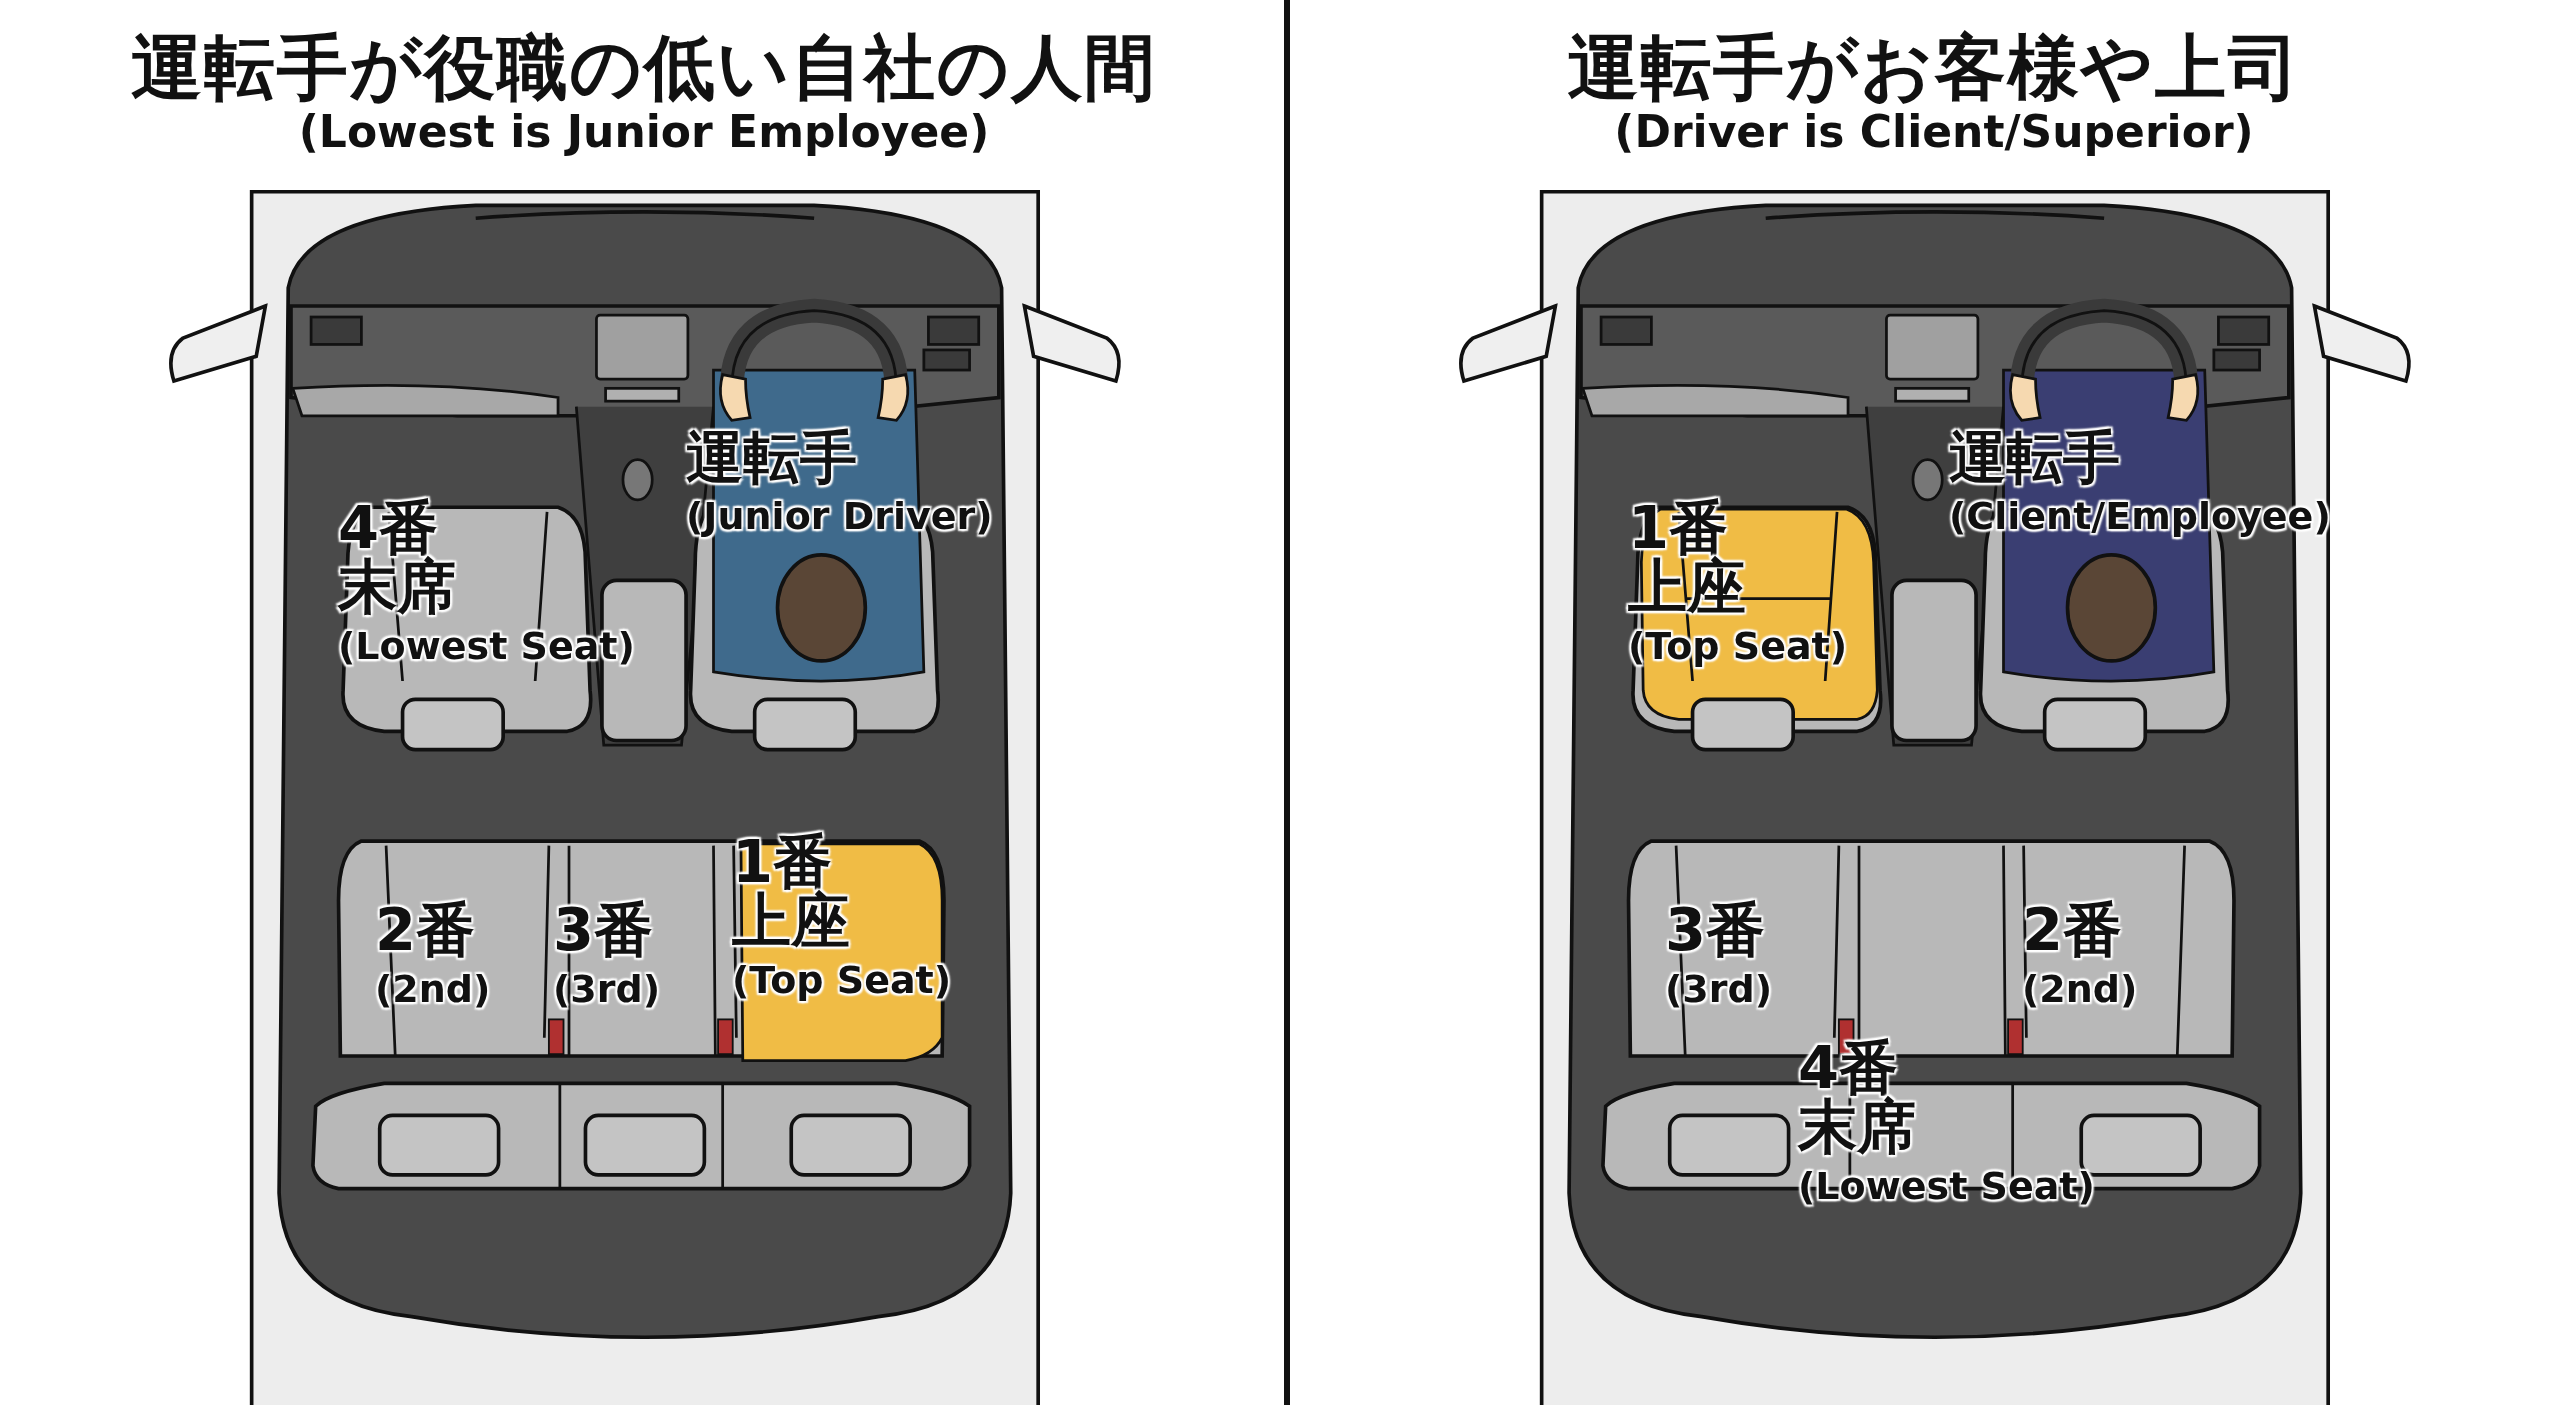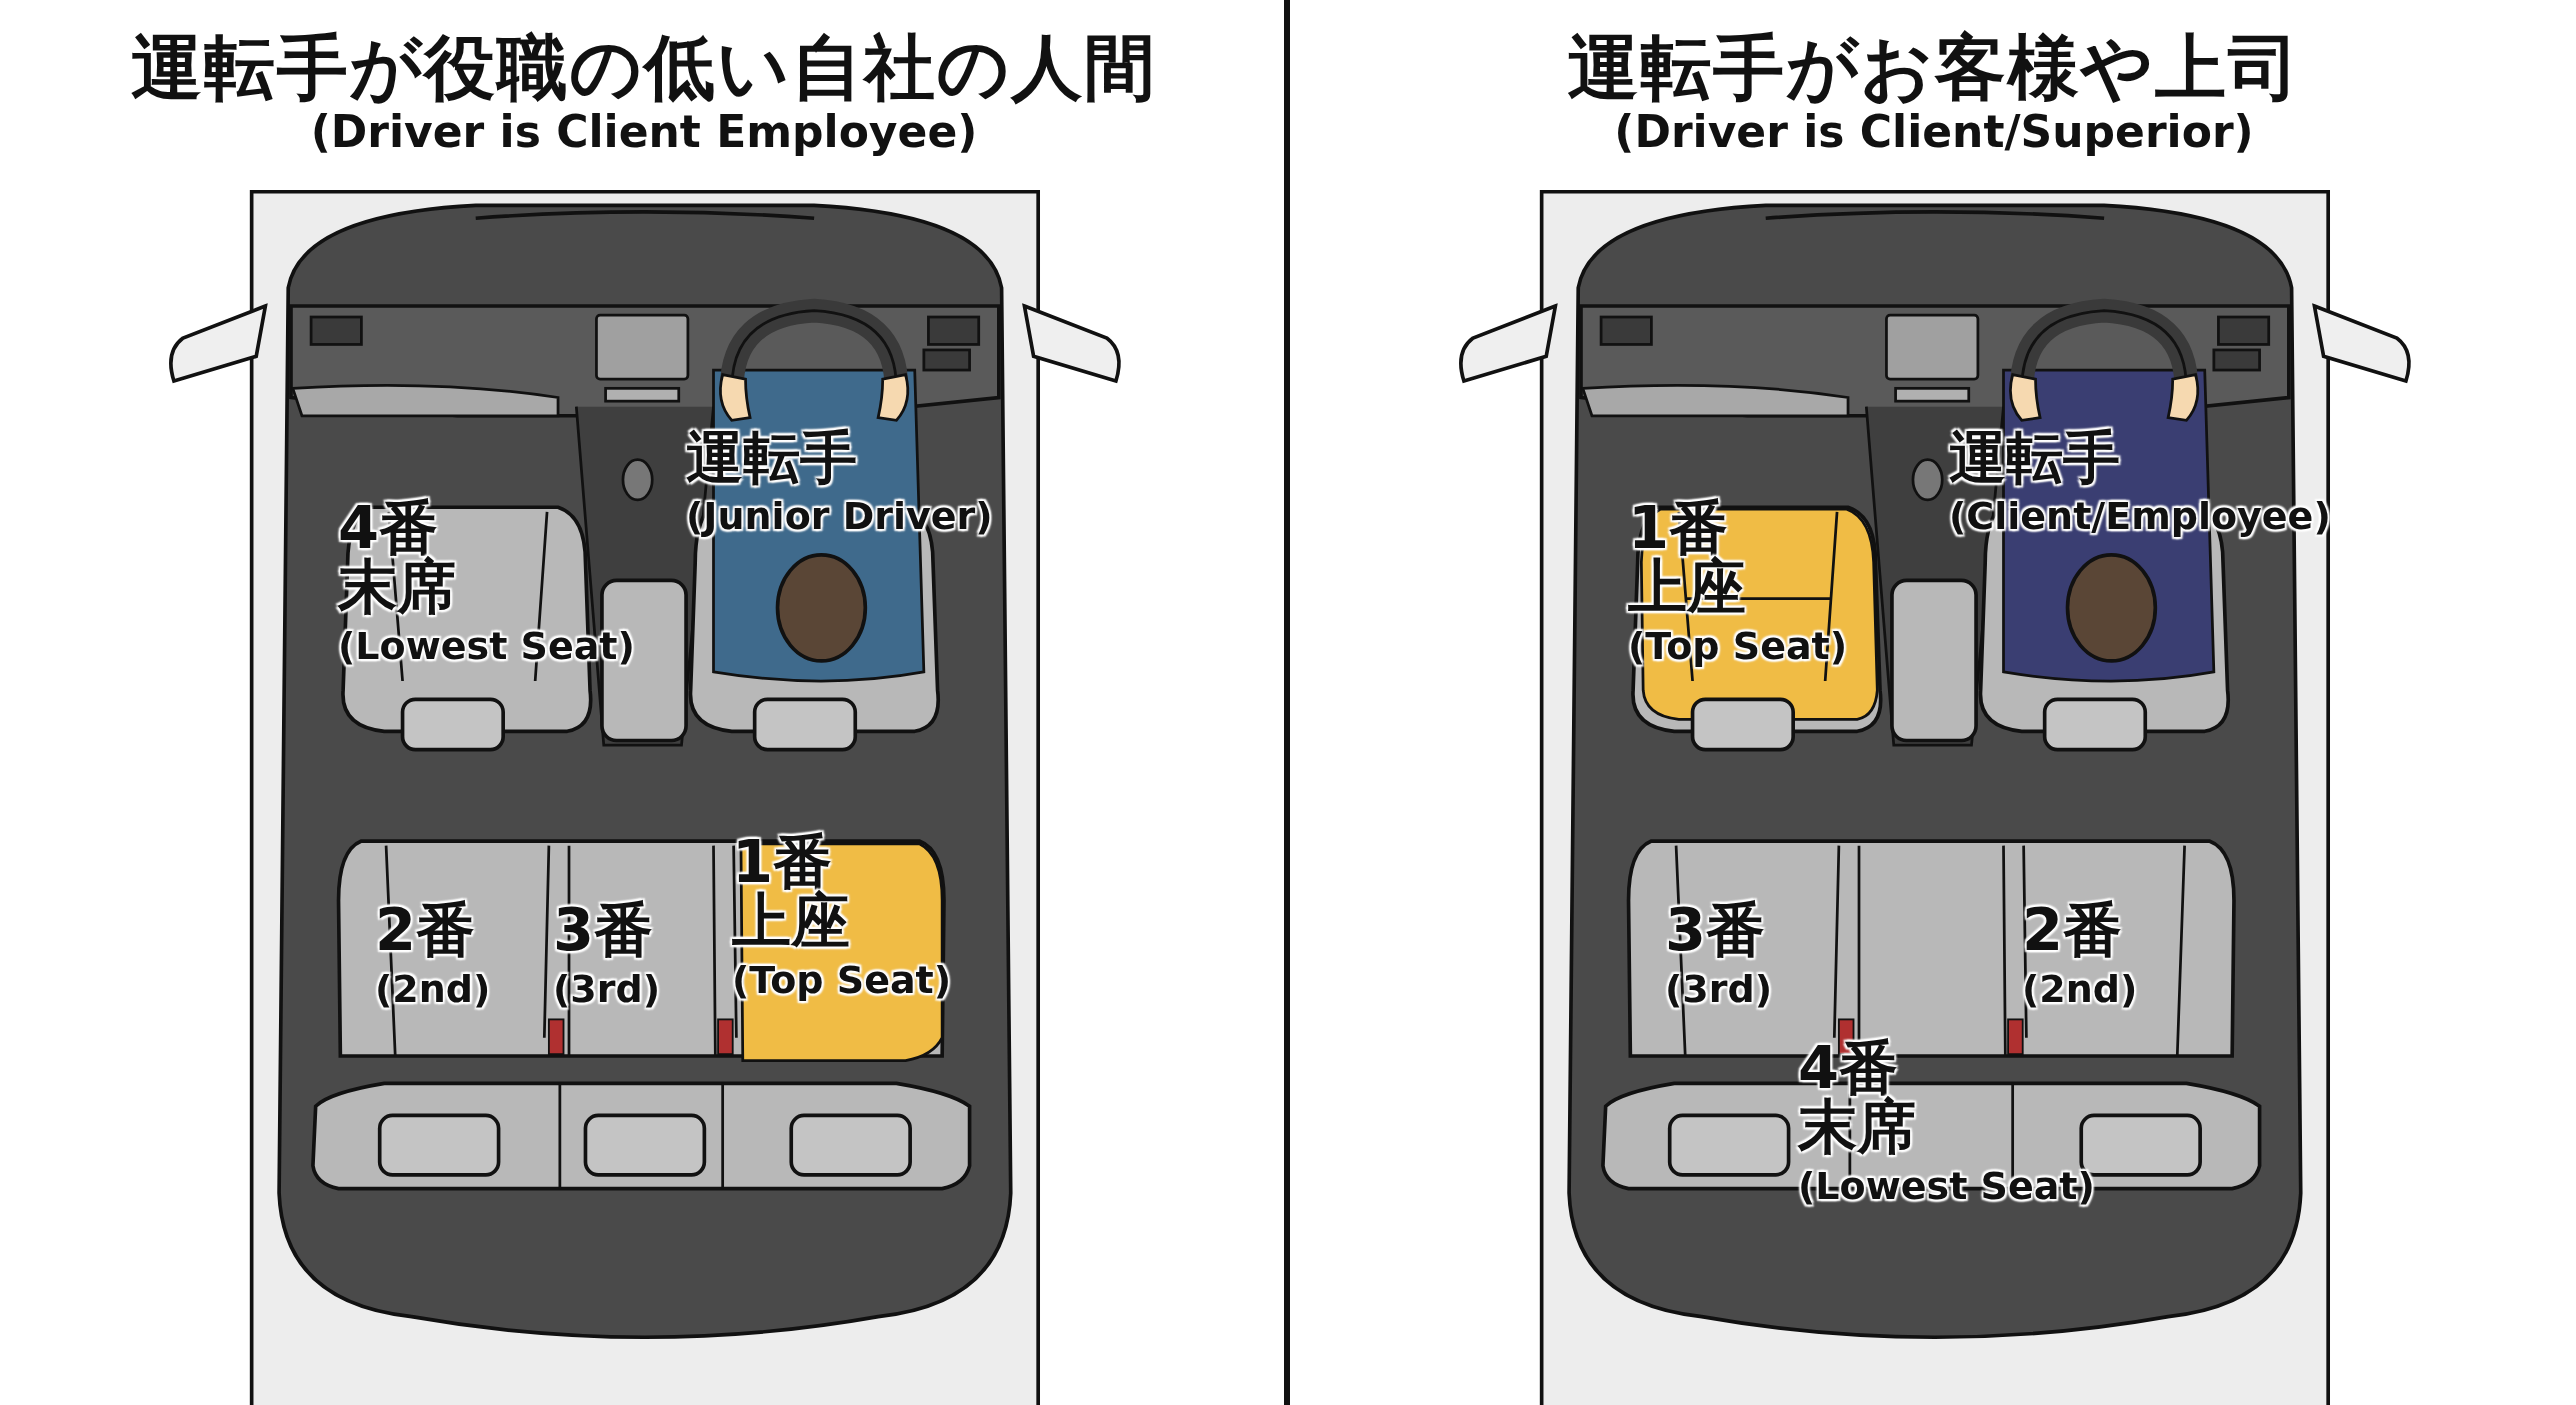--- a/index.html
+++ b/index.html
@@ -19,21 +19,21 @@
          line-height:1.0; white-space:nowrap; }
   .lbl .big { display:block; font-size:59px; }
   .lbl .sm { display:block; font-size:38px; margin-top:11px; }
   .lbl .drv { display:block; font-size:57px; }
 </style>
 </head>
 <body>
 
 <div class="panel left">
   <div class="title-jp">運転手が役職の低い自社の人間</div>
-  <div class="title-en">(Driver is Client Employee)</div>
+  <div class="title-en">(Lowest is Junior Employee)</div>
 
   <svg class="car" width="1288" height="1231" viewBox="0 0 1408 1346">
 
     <path d="M275 15 L275 1346 L1135 1346 L1135 15 Z" fill="#ededed" stroke="#111" stroke-width="4"></path>
 
     <path d="M290 140 L200 175 Q180 190 190 222 L280 195 Z" fill="#efefef" stroke="#111" stroke-width="4"></path>
     <path d="M1120 140 L1210 175 Q1230 190 1220 222 L1130 195 Z" fill="#efefef" stroke="#111" stroke-width="4"></path>
 
     <path d="M315 120 Q330 40 520 30 L890 30 Q1080 40 1095 120 L1105 1110 Q1100 1230 960 1245 Q705 1290 450 1245 Q310 1230 305 1110 Z" fill="#4a4a4a" stroke="#111" stroke-width="4"></path>
     <path d="M520 44 Q705 30 890 44" fill="none" stroke="#111" stroke-width="4"></path>

